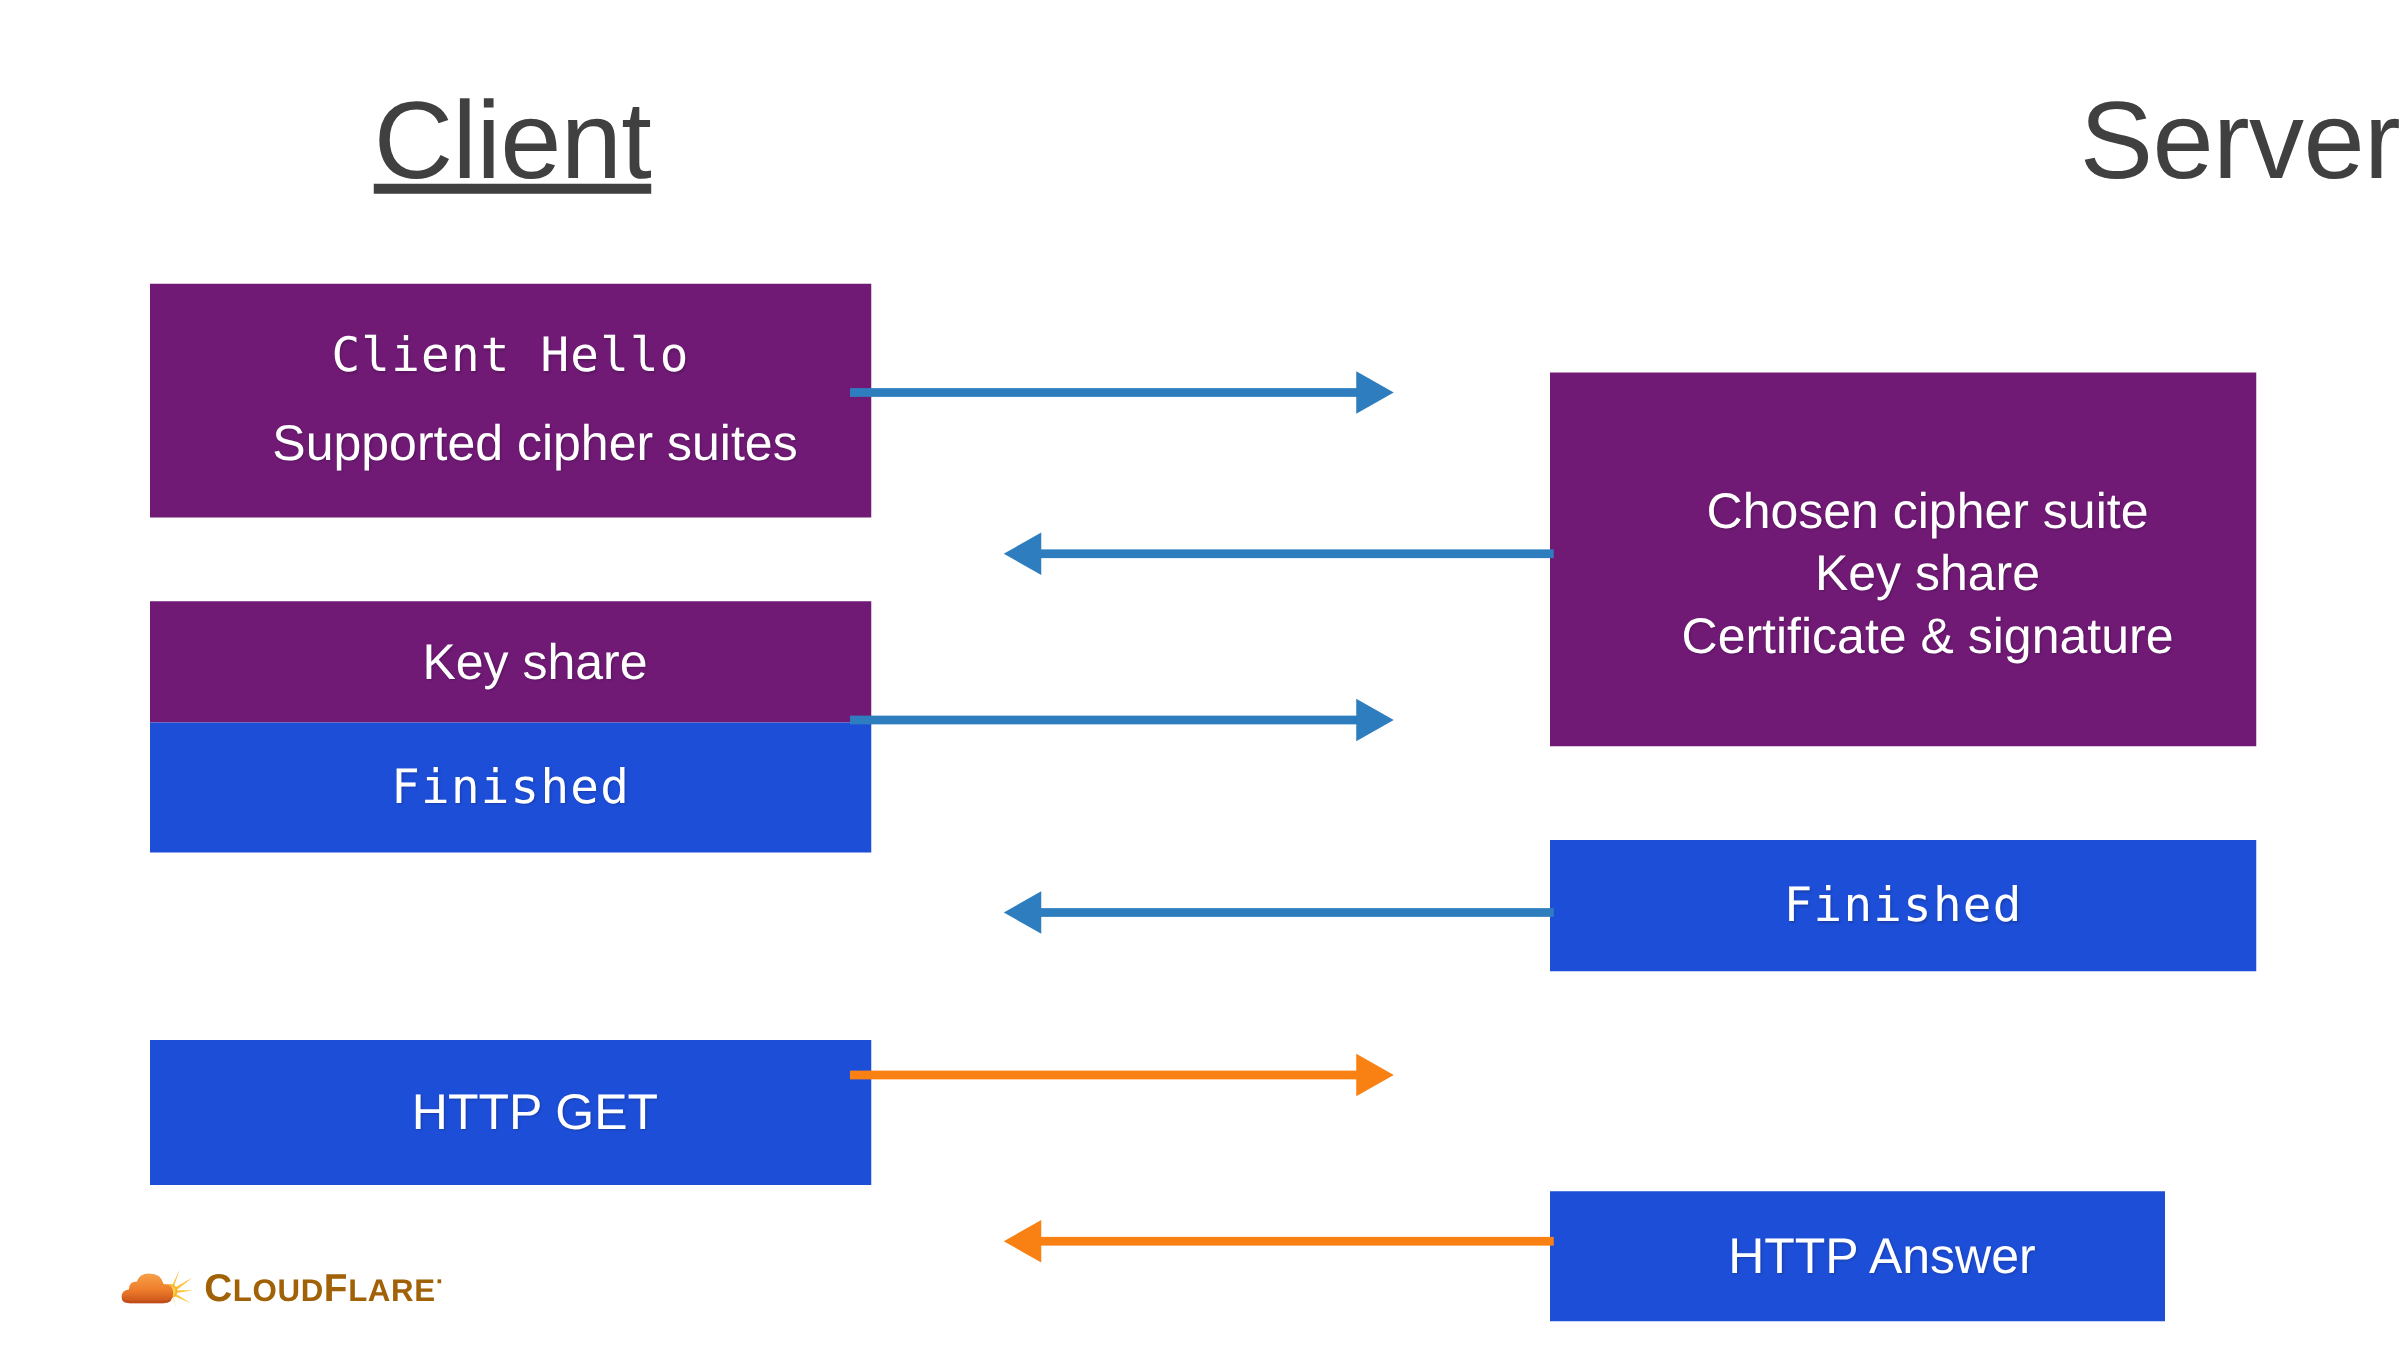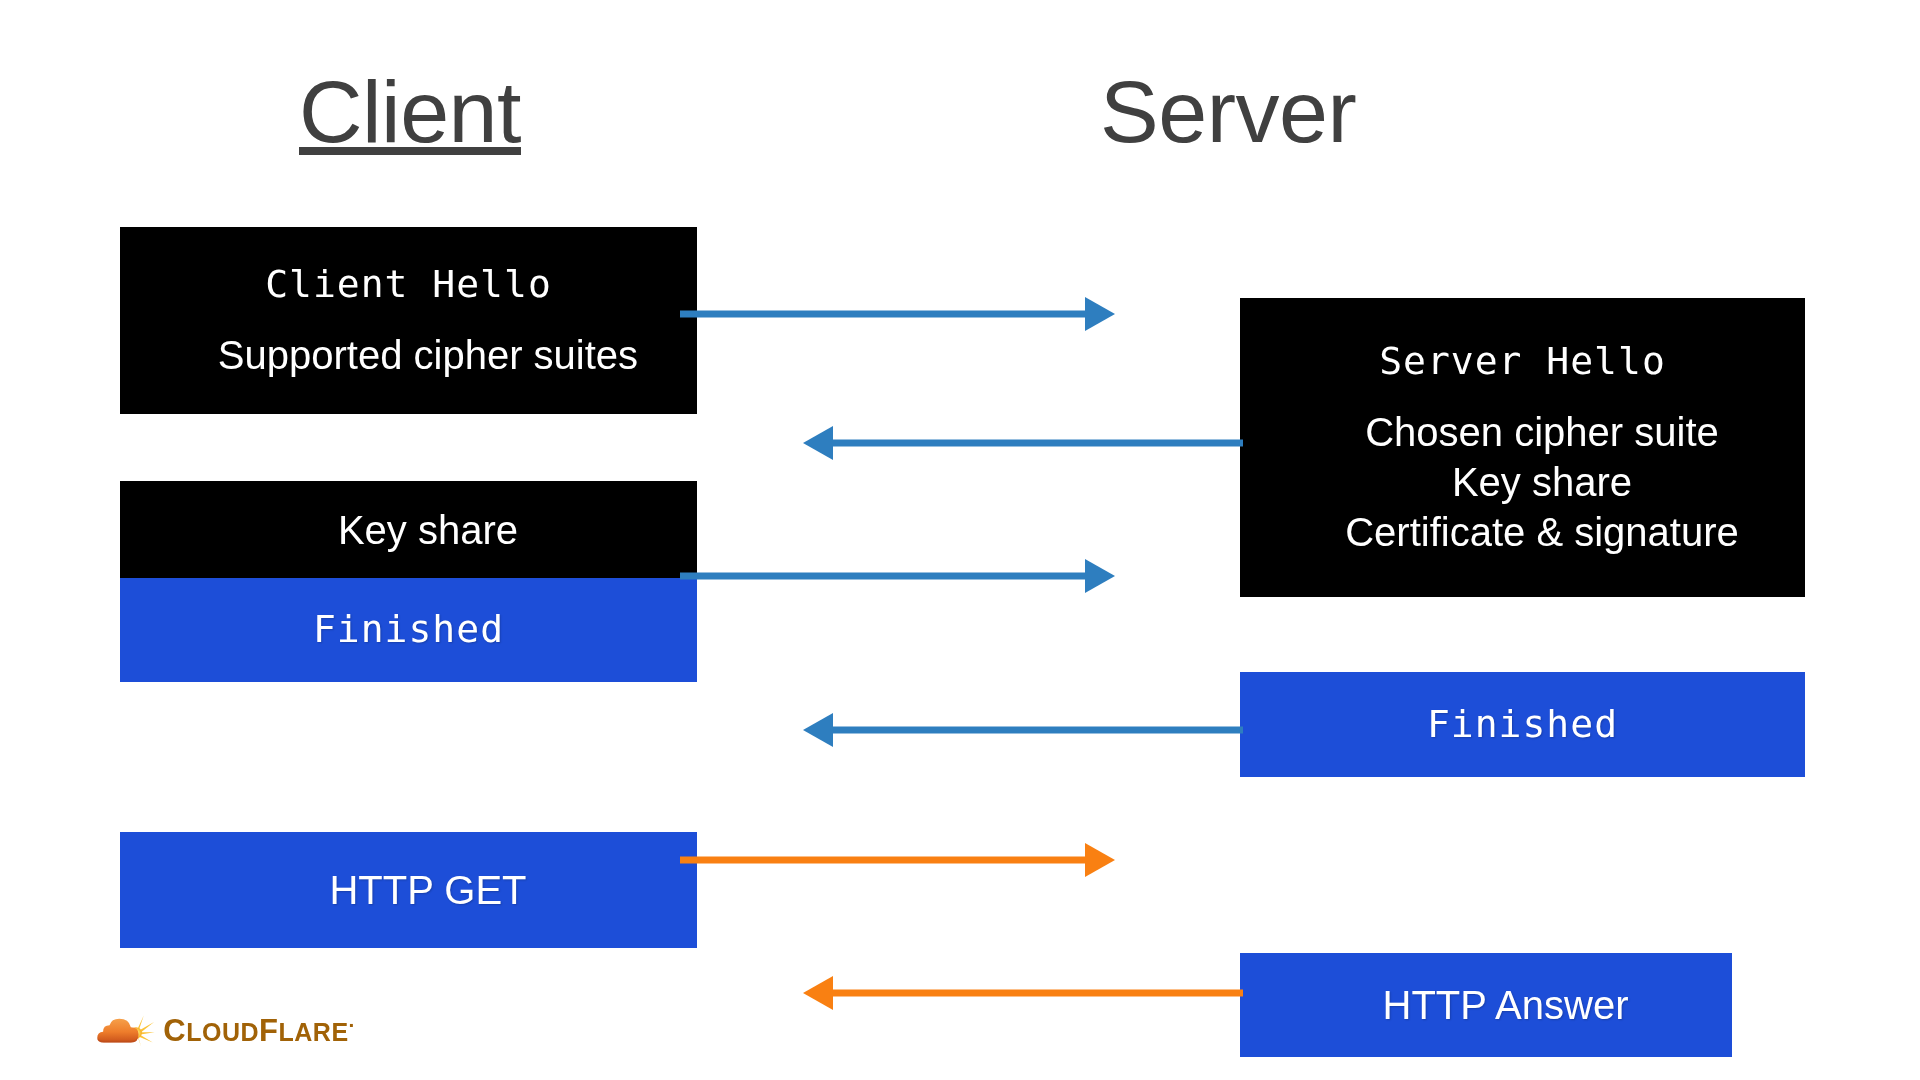--- a/index.html
+++ b/index.html
@@ -22,35 +22,35 @@
     position: absolute;
     font-family: "Liberation Sans", sans-serif;
     font-size: 88px;
     font-weight: 400;
     color: #404040;
     letter-spacing: -0.5px;
     line-height: 1;
     white-space: nowrap;
   }
   #title-client { left: 0px;  top: 68px; width: 820px; text-align: center; text-decoration: underline; }
-  #title-server { left: 1100px; top: 68px; width: 820px; text-align: left; }
+  #title-server { left: 1100px; top: 68px; width: 820px; text-align: right; }
 
   
   .msgbox {
     position: absolute;
     box-sizing: border-box;
     display: flex;
     flex-direction: column;
     align-items: center;
     justify-content: center;
     color: #ffffff;
     text-align: center;
     padding: 0 10px;
   }
-  .msgbox.blue   { background: #000000; }
+  .msgbox.blue   { background: #701a75; }
   .msgbox.orange { background: #1d4ed8; }
 
   .line-mono {
     font-family: "DejaVu Sans Mono", monospace;
     font-size: 38px;
     font-weight: 400;
     letter-spacing: 1px;
     line-height: 1.25;
     text-shadow: 1px 1px 2px rgba(0,0,0,0.20);
     white-space: nowrap;
@@ -126,21 +126,20 @@
     <div class="gap-lg"></div>
     <div class="line-sans">Supported cipher suites</div>
   </div>
 
   <div class="arrow blue right" style="left:680px; top:296px; width:435px; height:36px;">
     <div class="shaft"></div>
     <div class="head"></div>
   </div>
 
   <div class="msgbox blue" style="left:1240px; top:298px; width:565px; height:299px;">
-    <div class="line-mono">Server Hello</div>
     <div class="gap-lg"></div>
     <div class="line-sans">Chosen cipher suite</div>
     <div class="line-sans">Key share</div>
     <div class="line-sans">Certificate &amp; signature</div>
   </div>
 
   <div class="arrow blue left" style="left:803px; top:425px; width:440px; height:36px;">
     <div class="shaft"></div>
     <div class="head"></div>
   </div>

